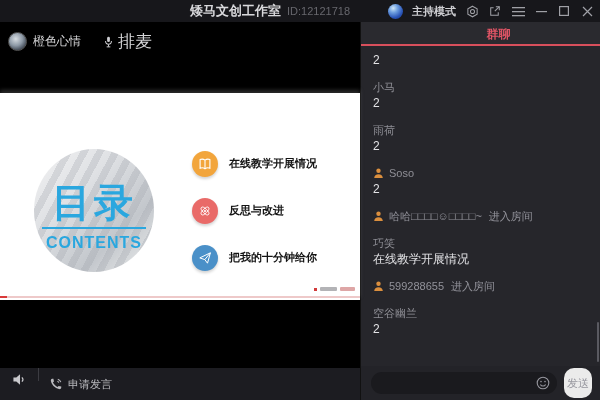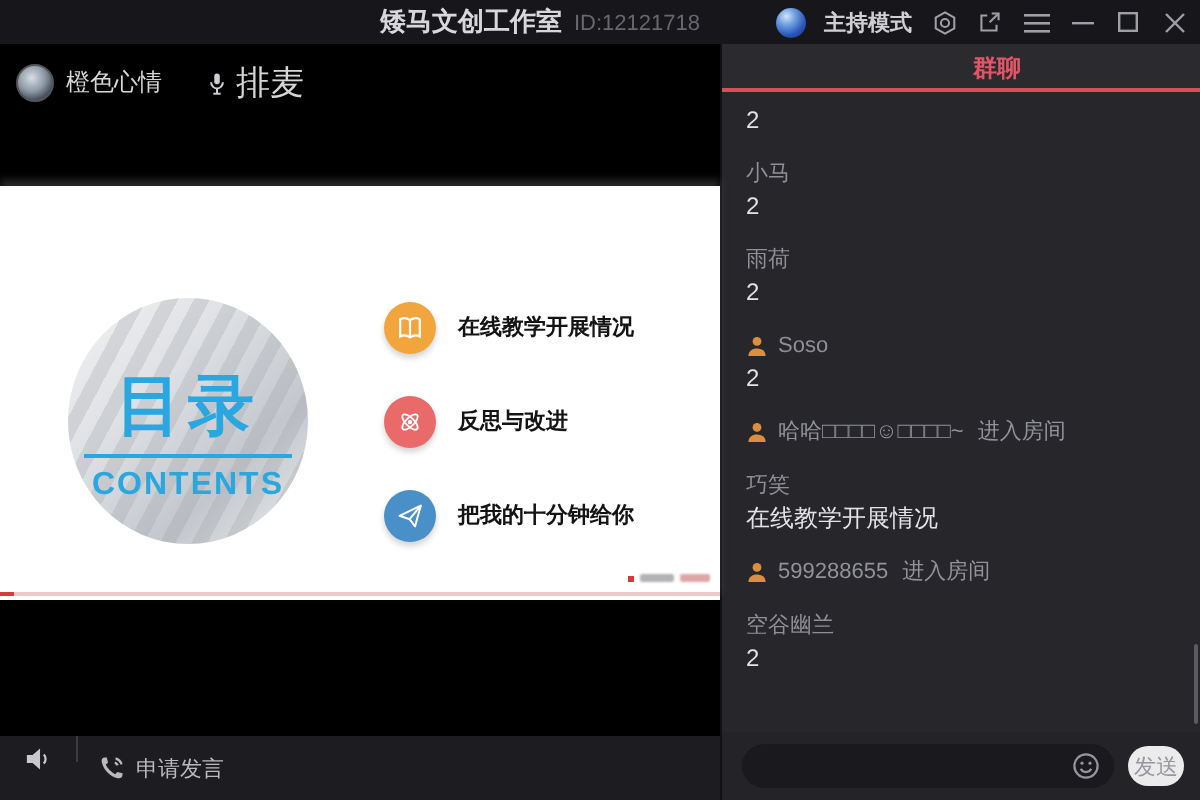--- a/index.html
+++ b/index.html
@@ -29,21 +29,21 @@
   .p-name { color:#d6d6d8; font-size:12px; }
   .queue-mic { display:flex; align-items:center; gap:4px; margin-left:16px; cursor:pointer; }
   .queue-mic span { color:#d6d6d8; font-size:17px; }
 
   .slide { position:absolute; left:0; top:71px; width:360px; height:207px; background:#fff; box-shadow:0 -3px 4px rgba(120,120,120,.35); }
   .toc-circle { position:absolute; left:34px; top:56px; width:120px; height:123px; border-radius:50%; overflow:hidden;
     background:
       repeating-linear-gradient(118deg, rgba(156,160,168,.28) 0 7px, rgba(255,255,255,0) 7px 14px),
       linear-gradient(135deg, #f2f2f3 0%, #dfe1e4 35%, #c3c7cc 70%, #eceded 100%);
     display:flex; flex-direction:column; align-items:center; justify-content:center; }
-  .toc-title { color:#2aa7df; font-size:33px; font-weight:bold; letter-spacing:3px; line-height:34px; margin-top:16px; }
+  .toc-title { color:#2aa7df; font-size:39px; font-weight:bold; letter-spacing:3px; line-height:34px; margin-top:16px; }
   .toc-line { width:104px; height:2px; background:#2aa7df; margin:7px 0 5px; }
   .toc-sub { color:#2aa7df; font-size:16px; font-weight:bold; letter-spacing:1px; }
 
   .slide-items { position:absolute; left:192px; top:57px; }
   .slide-item { display:flex; align-items:center; height:27px; margin-bottom:20px; }
   .si-icon { width:26px; height:26px; border-radius:50%; display:flex; align-items:center; justify-content:center; flex:0 0 26px; box-shadow:0 2px 3px rgba(0,0,0,.18); }
   .si-label { margin-left:11px; color:#141414; font-size:11px; font-weight:bold; white-space:nowrap; }
 
   .slide-progress { position:absolute; left:0; top:203px; width:360px; height:2px;
     background:linear-gradient(to right, #d93a3a 0 7px, #eec9c9 7px 100%); }
@@ -71,21 +71,21 @@
   .msg-name { color:#8f8f96; font-size:11px; }
   .msg-text { color:#e3e3e6; font-size:12px; line-height:16px; }
   .msg.system .msg-name, .msg-sys-text { color:#92929a; font-size:11px; }
   .badge { display:flex; align-items:center; flex:0 0 12px; }
   .scroll-thumb { position:absolute; right:1px; bottom:4px; width:2px; height:40px; background:#5a5a61; border-radius:1px; cursor:pointer; }
 
   .input-row { height:34px; flex:0 0 34px; display:flex; align-items:center; padding:0 8px 0 10px; background:#232328; }
   .chat-field { flex:1; height:22px; background:#1a1a1e; border-radius:11px; display:flex; align-items:center; padding:0 7px 0 10px; }
   .chat-input { flex:1; background:transparent; border:none; outline:none; color:#ddd; font-size:12px; min-width:0; }
   .emoji-btn { display:flex; align-items:center; cursor:pointer; }
-  .send-btn { margin-left:7px; width:37px; height:20px; border:none; border-radius:10px; background:#ebebeb; color:#96969e; font-size:11px; cursor:pointer; font-family:inherit; }
+  .send-btn { margin-left:7px; width:37px; height:30px; border:none; border-radius:10px; background:#ebebeb; color:#96969e; font-size:11px; cursor:pointer; font-family:inherit; }
 </style>
 </head>
 <body>
 
 <div class="window">
 
   <div class="titlebar">
     <div class="tb-center">
       <span class="tb-title">矮马文创工作室</span>
       <span class="tb-id">ID:12121718</span>

